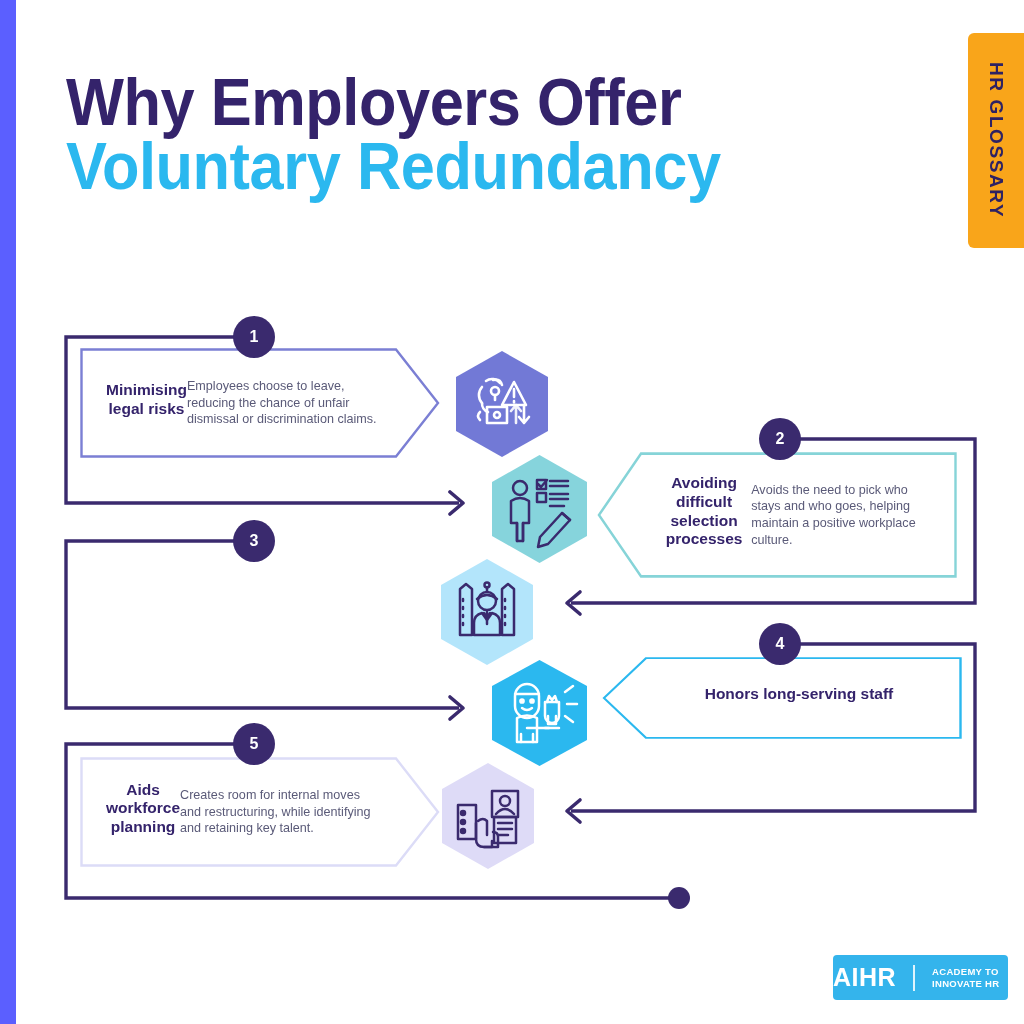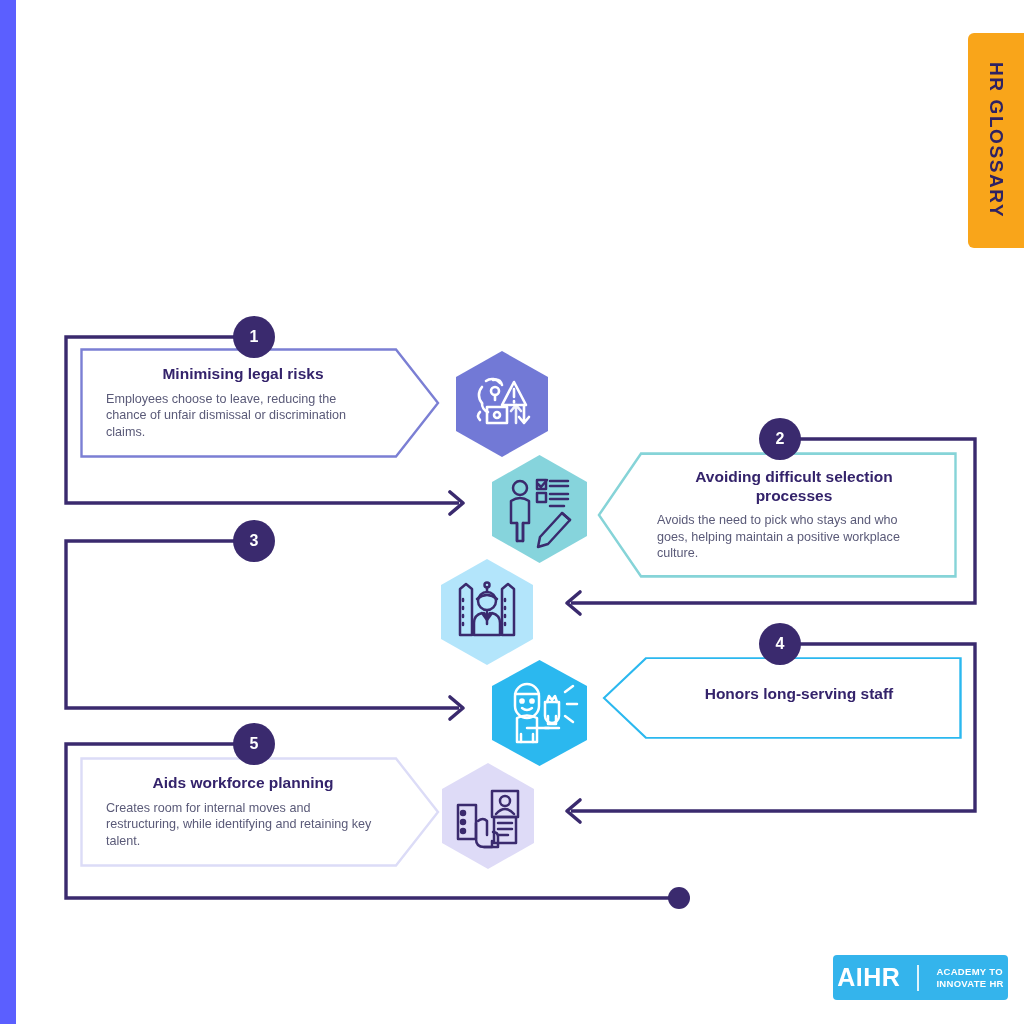--- a/index.html
+++ b/index.html
@@ -46,21 +46,21 @@
 
   
   .card{
     position:absolute;
     box-sizing:border-box;
     background:#ffffff;
   }
   .card .pennant{position:absolute;left:0;top:0;width:100%;height:100%;}
   .card .card-body{
     position:absolute;left:0;top:0;width:100%;height:100%;
-    display:flex;flex-direction:column;align-items:center;justify-content:center;
+    display:flex;flex-direction:row;align-items:center;justify-content:center;
     box-sizing:border-box;
   }
   .card-title{
     color:#34236B;font-weight:bold;font-size:15.5px;line-height:1.2;
     text-align:center;margin:0 0 7px 0;
   }
   .card-desc{
     color:#5a5a78;font-size:12.6px;line-height:1.32;text-align:left;margin:0;
   }
 
@@ -77,37 +77,41 @@
   }
 
   
   .hex{position:absolute;}
   .hex svg{display:block;}
 
   
   .logo{
     position:absolute;left:833px;top:955px;width:175px;height:45px;
     background:#34B4EC;border-radius:4px;
-    display:flex;align-items:center;justify-content:center;gap:17px;
+    display:flex;align-items:center;justify-content:flex-start;gap:17px;
   }
   .logo-main{color:#fff;font-weight:bold;font-size:25px;letter-spacing:0.5px;}
   .logo-div{width:2px;height:26px;background:#ffffff;opacity:.85;}
   .logo-sub{color:#fff;font-weight:bold;font-size:9.5px;line-height:1.18;letter-spacing:.3px;}
 </style>
 </head>
 <body>
 
 <div id="stage">
 
   <div class="left-stripe"></div>
 
   <div class="glossary-tab">
     <span>HR GLOSSARY</span>
   </div>
 
+  <div class="title-block">
+    <div class="title-line title-1">Why Employers Offer</div>
+    <div class="title-line title-2">Voluntary Redundancy</div>
+  </div>
 
   <svg class="connectors" viewBox="0 0 1024 1024">
     <g fill="none" stroke="#3A2A6E" stroke-width="3.4">
 
       <path d="M254,337 L66,337 L66,503 L459,503"></path>
 
       <path d="M780,439 L975,439 L975,603 L571,603"></path>
 
       <path d="M254,541 L66,541 L66,708 L459,708"></path>
 

